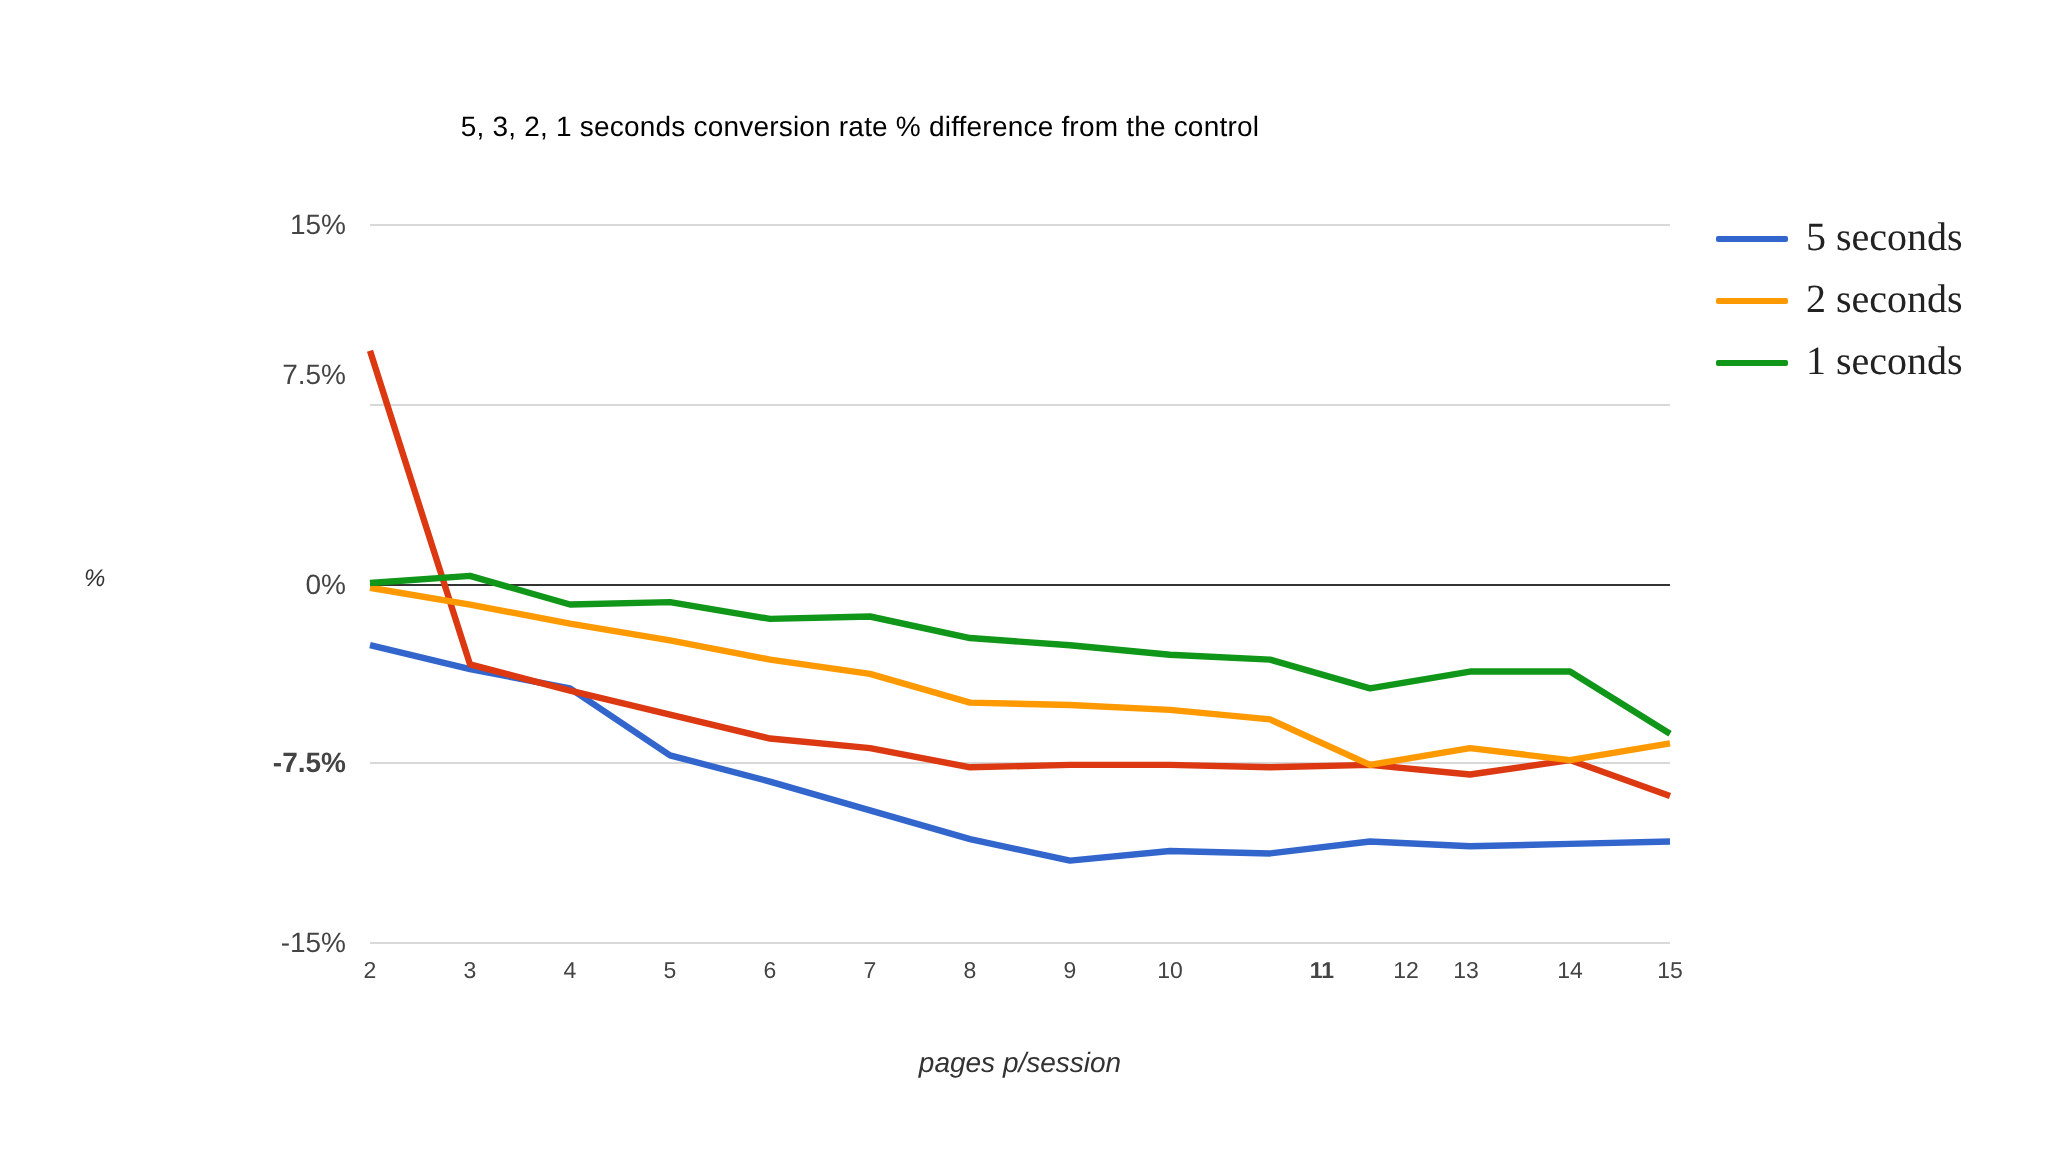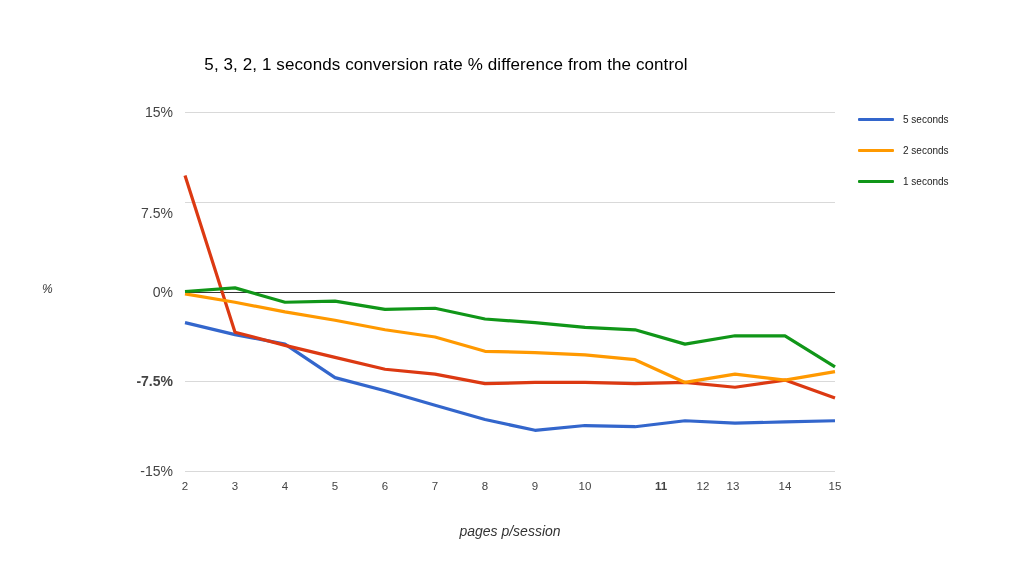--- a/index.html
+++ b/index.html
@@ -14,25 +14,25 @@
     color: #000000;
     overflow: hidden;
   }
   #chart-root {
     position: relative;
     width: 1024px;
     height: 584px;
   }
   #chart-title {
     position: absolute;
-    left: 16px;
+    left: 0;
     top: 55px;
     width: 860px;
     text-align: center;
-    font-size: 17px;
+    font-size: 14px;
     font-weight: 400;
     color: #000000;
     letter-spacing: 0.1px;
   }
   #plot-area {
     position: absolute;
     left: 185px;
     top: 112px;
     width: 650px;
     height: 359px;
@@ -97,23 +97,24 @@
     height: 31px;
   }
   .legend-swatch {
     width: 36px;
     height: 3.5px;
     border-radius: 1px;
     margin-right: 9px;
     flex: none;
   }
   .legend-label {
-    font-size: 10px;
+    font-size: 20px;
     color: #222222;
     white-space: nowrap;
+    font-family: Liberation Serif, serif;
   }
   svg.series-svg {
     position: absolute;
     left: 0;
     top: 0;
     overflow: visible;
   }
 </style>
 </head>
 <body>
@@ -127,21 +128,21 @@
   <div id="plot-area">
     <div id="gridlines">
         <div class="gridline" style="top: 0px;"></div>
         <div class="gridline" style="top: 89.75px;"></div>
         <div class="gridline zero" style="top: 179.5px;"></div>
         <div class="gridline" style="top: 269.25px;"></div>
         <div class="gridline" style="top: 359px;"></div>
       </div>
     <div id="yticks">
         <div class="ytick-wrap" style="top: 0px;">15%</div>
-        <div class="ytick-wrap" style="top: 101px;">7.5%</div>
+        <div class="ytick-wrap" style="top: 75px;">7.5%</div>
         <div class="ytick-wrap" style="top: 179.5px;">0%</div>
         <div class="ytick-wrap" style="top: 269.25px; font-weight: bold;">-7.5%</div>
         <div class="ytick-wrap" style="top: 359px;">-15%</div>
       </div>
     <div id="xticks">
         <div class="xtick" style="left: 0px;">2</div>
         <div class="xtick" style="left: 50px;">3</div>
         <div class="xtick" style="left: 100px;">4</div>
         <div class="xtick" style="left: 150px;">5</div>
         <div class="xtick" style="left: 200px;">6</div>

